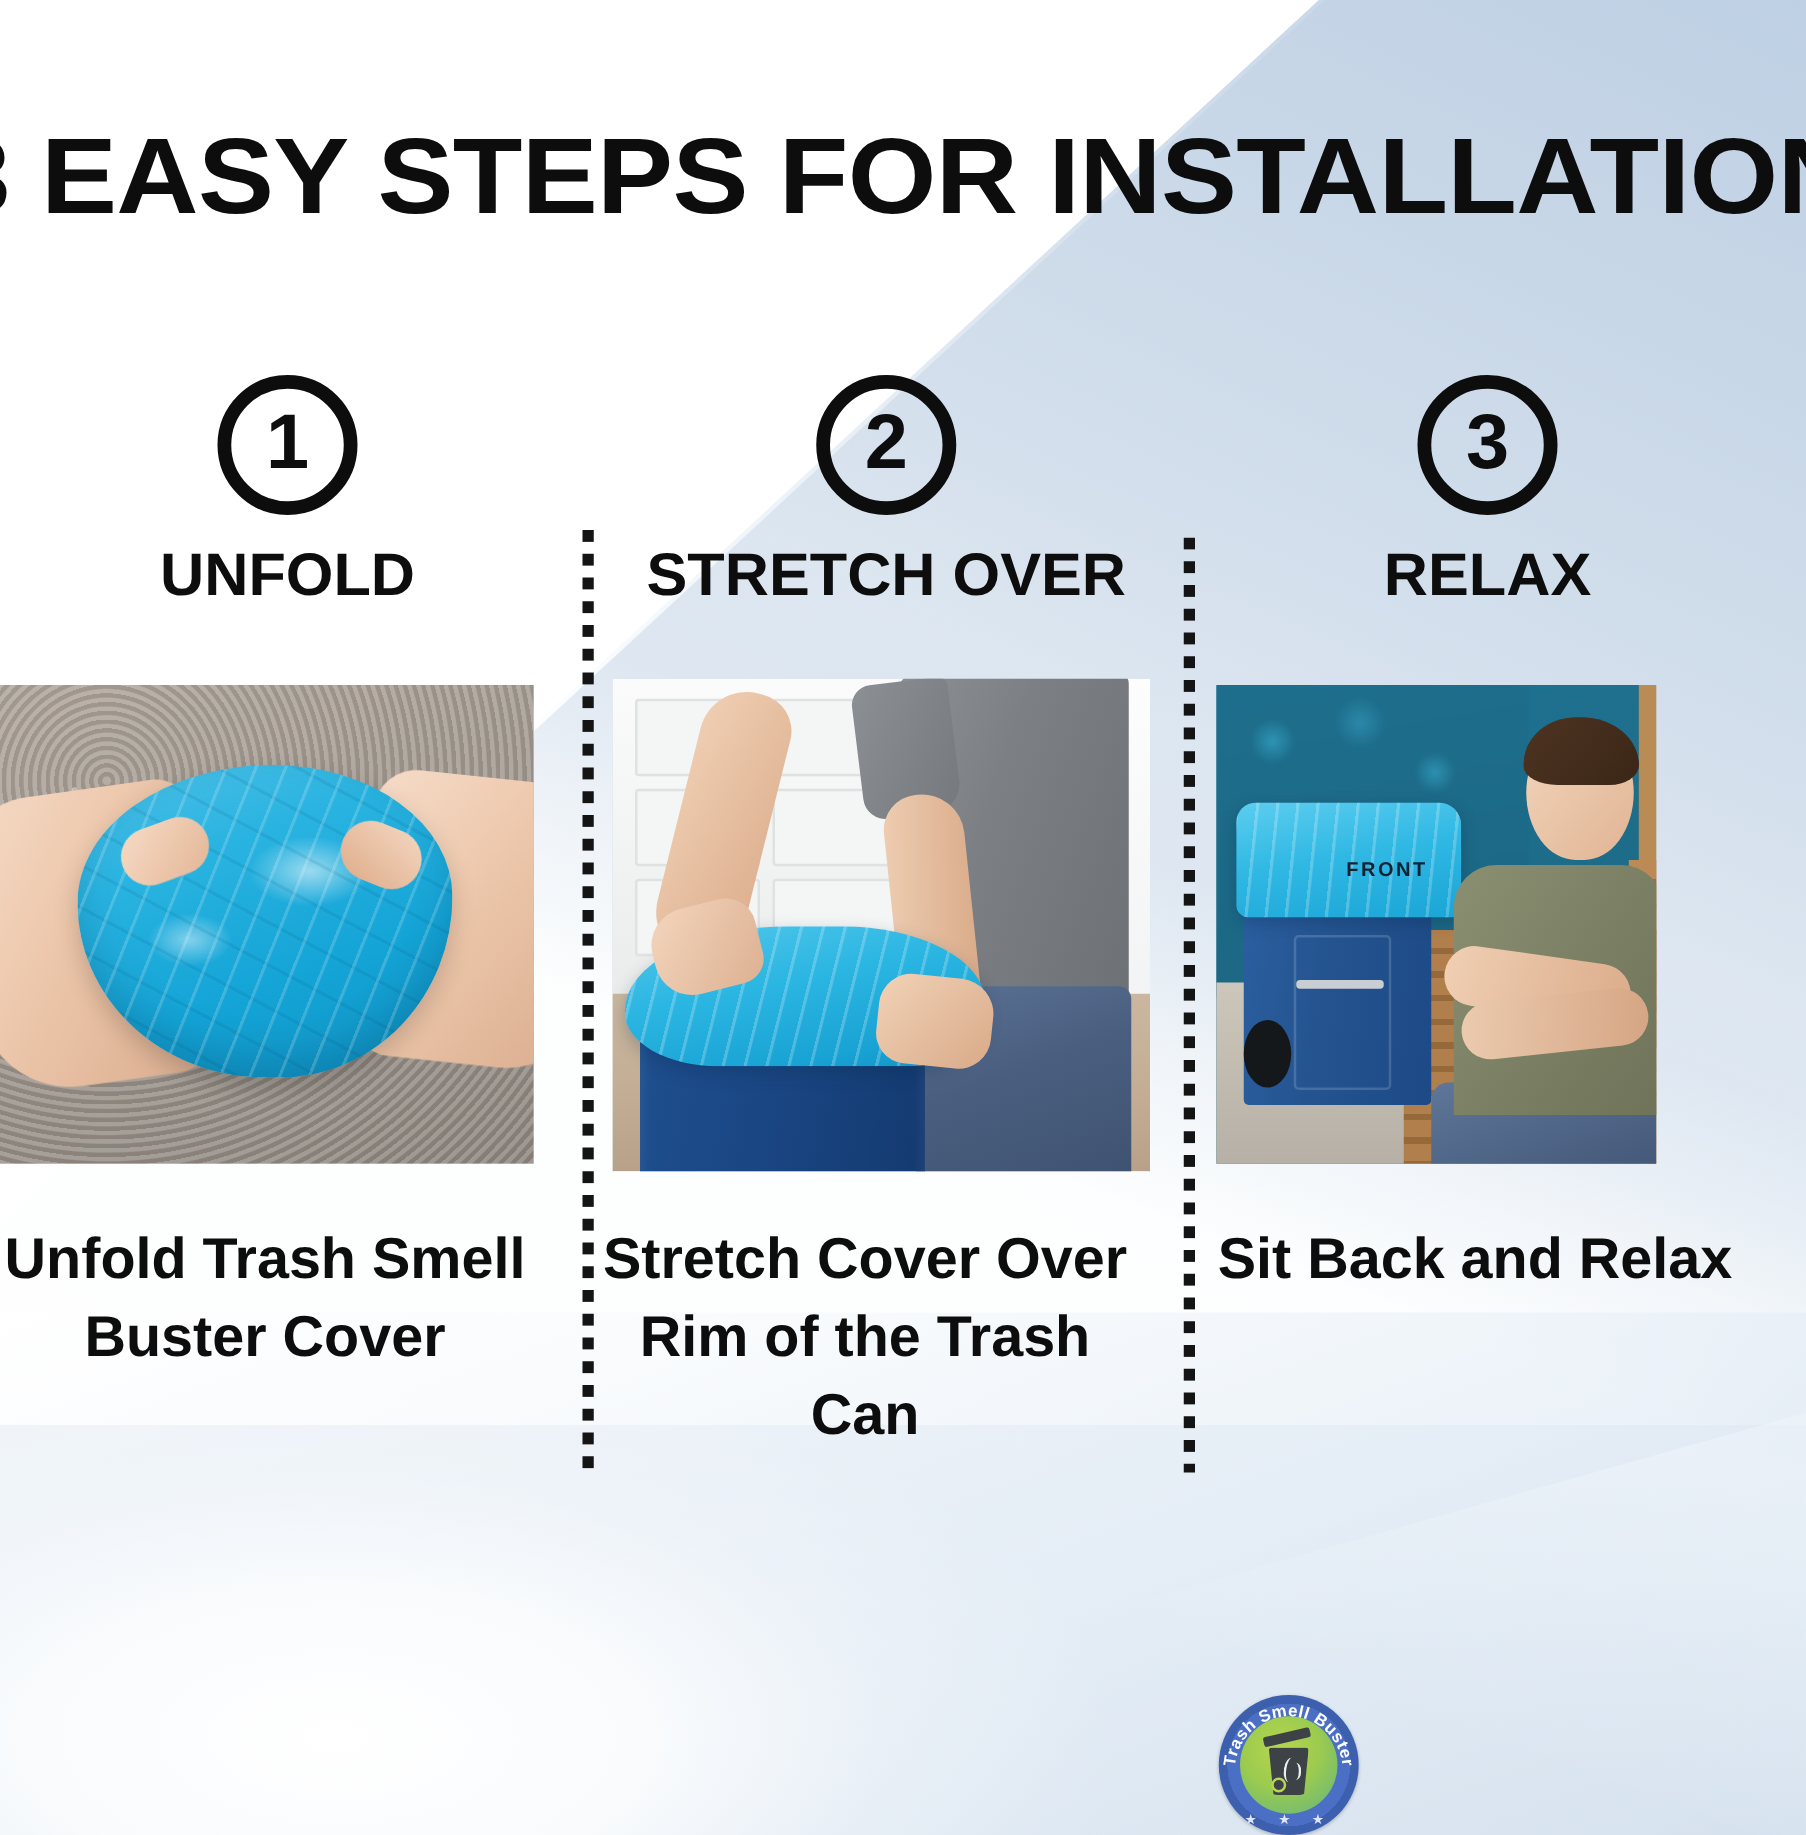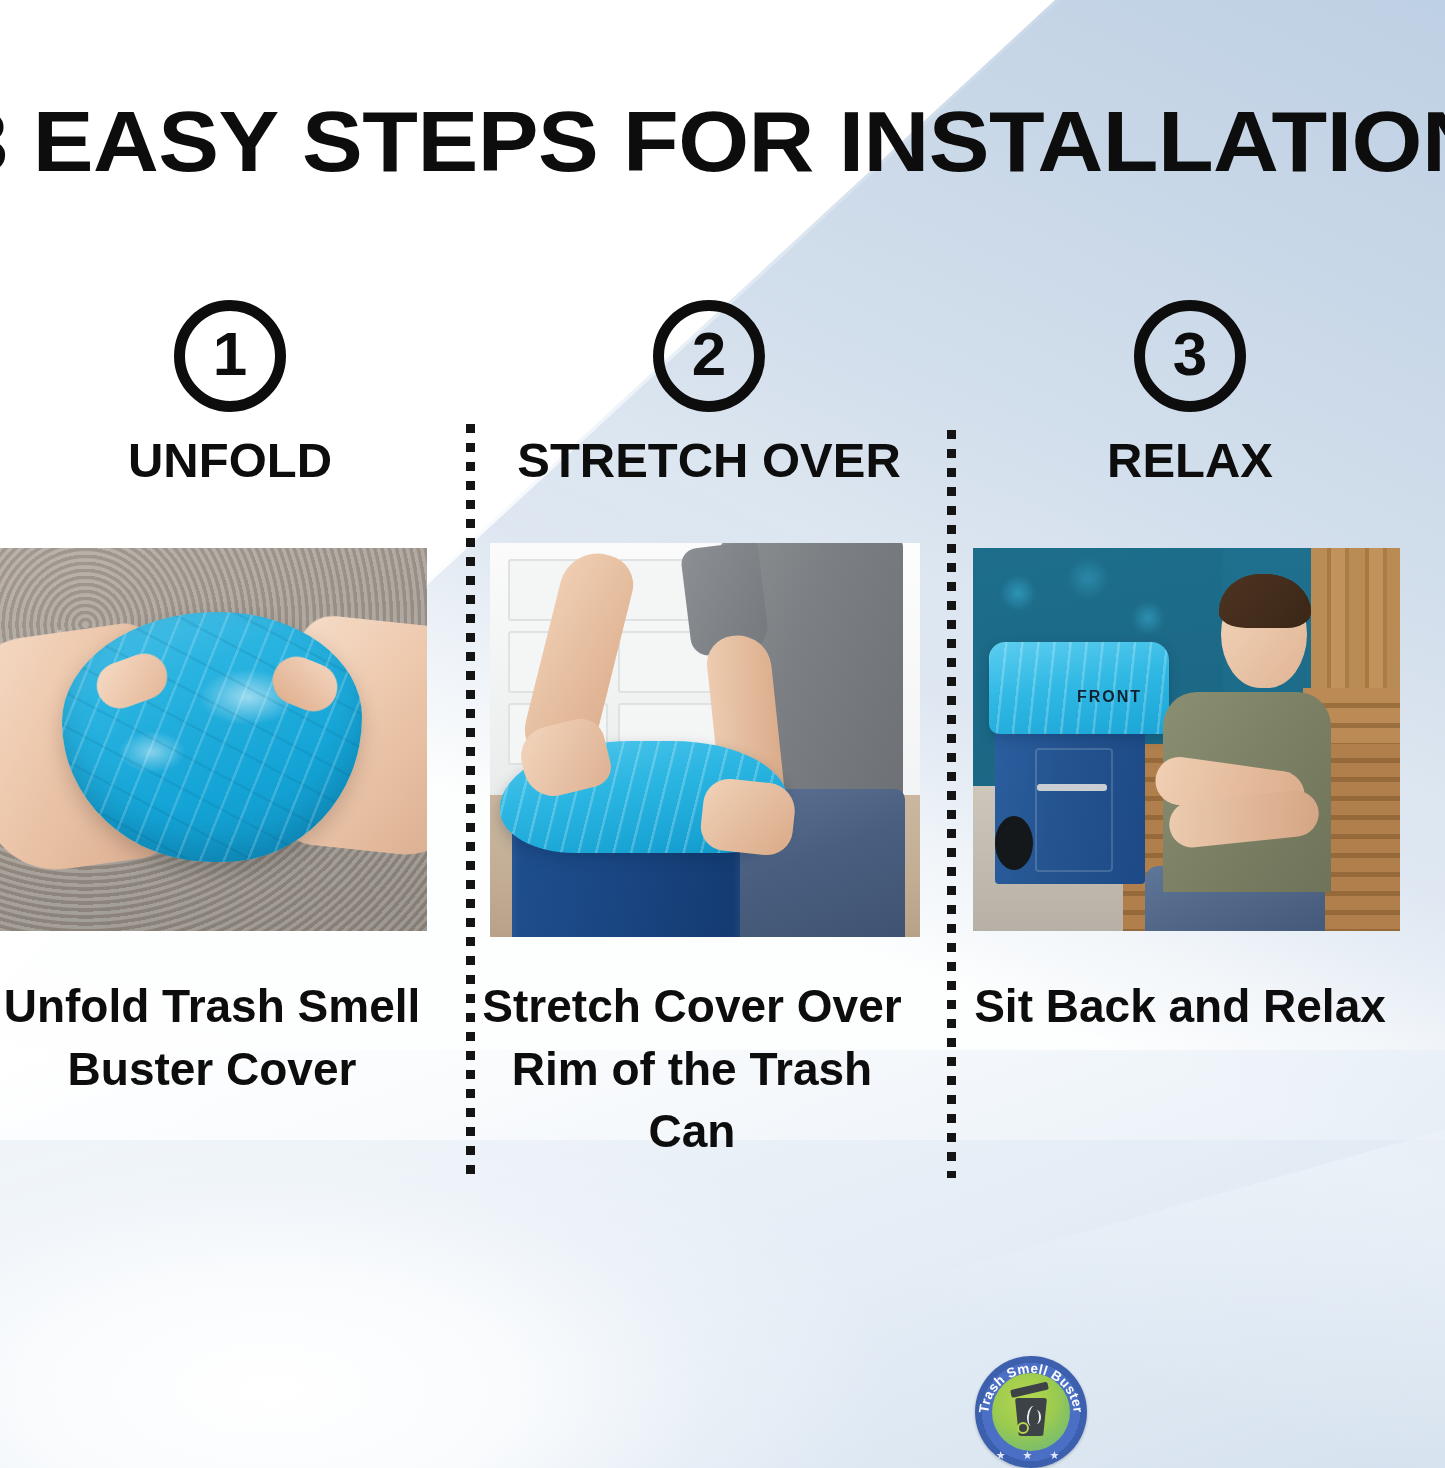--- a/index.html
+++ b/index.html
@@ -78,21 +78,21 @@
   }
 
   
   .photo{
     position:absolute;
     overflow:hidden;
     background:#d9dfe6;
   }
   .photo.p1{left:0px;top:548px;width:427px;height:383px;}
   .photo.p2{left:490px;top:543px;width:430px;height:394px;}
-  .photo.p3{left:973px;top:548px;width:427px;height:383px;}
+  .photo.p3{left:973px;top:548px;width:352px;height:383px;}
   .ph-in{position:absolute;inset:0;overflow:hidden;}
 
   
   .p1-bg{position:absolute;inset:0;
     background:
       radial-gradient(circle 5px at 14% 22%, rgba(255,255,255,.35) 0 40%, rgba(0,0,0,0) 60%),
       radial-gradient(circle 6px at 55% 80%, rgba(255,255,255,.3) 0 40%, rgba(0,0,0,0) 60%),
       radial-gradient(circle 4px at 80% 30%, rgba(120,105,95,.4) 0 40%, rgba(0,0,0,0) 60%),
       repeating-radial-gradient(circle 7px at 20% 20%, rgba(255,255,255,.20) 0 3px, rgba(130,118,108,.18) 4px 7px),
       linear-gradient(160deg,#a9a097 0%,#9d948b 35%,#8f8880 70%,#857e77 100%);

